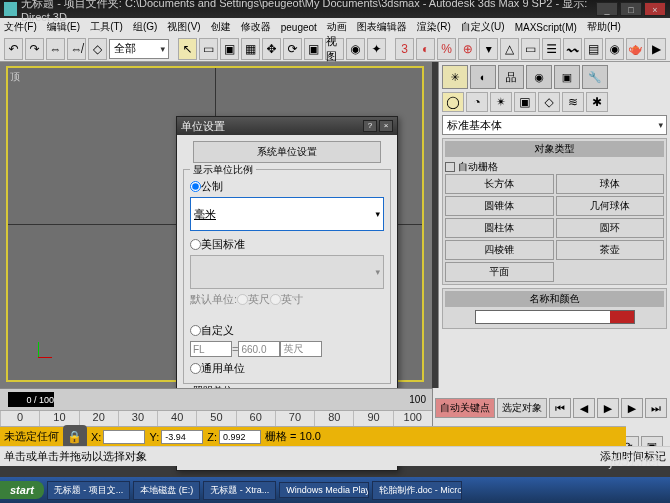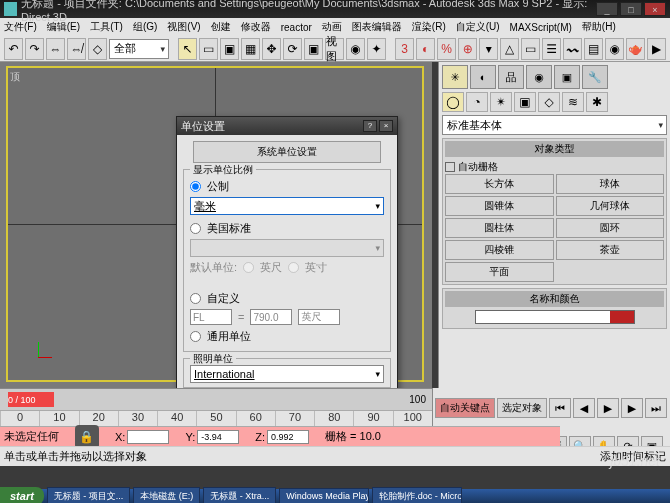--- a/index.html
+++ b/index.html
@@ -41,40 +41,40 @@
 
 .dialog { position: absolute; left: 176px; top: 116px; width: 222px; background: #e4e4e4; border: 1px solid #222; box-shadow: 2px 2px 6px rgba(0,0,0,.4); }
 .dlg-title { height: 18px; background: linear-gradient(#555,#333); color: #eee; display: flex; align-items: center; padding: 0 4px; font-size: 10px; }
 .dlg-title .dlg-close { margin-left: auto; display: flex; gap: 2px; }
 .dlg-title .dlg-close span { width: 14px; height: 12px; background: #555; border: 1px solid #222; text-align: center; line-height: 10px; font-size: 8px; }
 .dlg-body { padding: 6px; }
 .dlg-btn { background: #d8d8d8; border: 1px solid #999; padding: 3px 6px; font-size: 10px; display: inline-block; }
 .dlg-btn.wide { display: block; text-align: center; margin: 0 auto 6px; width: 90%; }
 .fieldset { border: 1px solid #aaa; padding: 6px 6px 4px; margin-bottom: 6px; position: relative; }
 .fieldset .legend { position: absolute; top: -7px; left: 6px; background: #e4e4e4; padding: 0 3px; font-size: 10px; }
-.radio-row { display: flex; align-items: center; gap: 6px; font-size: 10px; margin: 3px 0; }
+.radio-row { display: flex; align-items: center; gap: 0; font-size: 10px; margin: 3px 0; }
 .radio-row input[type=radio] { width: 11px; height: 11px; }
-.sel { width: 100%; height: 18px; background: #fff; border: 1px solid #1a6bcc; font-size: 10px; padding: 0 14px 0 3px; position: relative; display: flex; align-items: center; text-decoration: underline; }
+.sel { width: 100%; height: 34px; background: #fff; border: 1px solid #1a6bcc; font-size: 10px; padding: 0 14px 0 3px; position: relative; display: flex; align-items: center; text-decoration: underline; }
 .sel::after { content: "▾"; position: absolute; right: 3px; font-size: 9px; }
 .mini-input { width: 42px; height: 16px; background: #fff; border: 1px solid #888; font-size: 10px; padding: 0 2px; display: inline-flex; align-items: center; color: #888; }
 .dlg-buttons { display: flex; justify-content: center; gap: 10px; margin-top: 4px; }
 
 .timeline { position: absolute; left: 0; top: 388px; width: 432px; height: 22px; background: #ccc; border-top: 1px solid #888; display: flex; align-items: center; }
-.tracker { width: 46px; height: 15px; background: #ef4444; color: #fff; text-align: left; font-size: 9px; line-height: 16px; margin-left: 8px; }
+.tracker { width: 46px; height: 15px; background: #000000; color: #fff; text-align: right; font-size: 9px; line-height: 16px; margin-left: 8px; }
 .timeline .range { margin-left: 6px; font-size: 10px; }
 .ruler { position: absolute; left: 0; top: 410px; width: 432px; height: 16px; background: #e4e4e4; display: flex; font-size: 9px; color: #333; border-top: 1px solid #aaa; }
 .ruler span { flex: 1; text-align: center; border-left: 1px solid #bbb; }
-.status1 { position: absolute; left: 0; top: 426px; width: 560px; height: 20px; background: #fca5a5; border-top: 1px solid #aaa; display: flex; align-items: center; gap: 16px; padding: 0 4px; font-size: 10px; }
+.status1 { position: absolute; left: 0; top: 426px; width: 626px; height: 20px; background: #eab308; border-top: 1px solid #aaa; display: flex; align-items: center; gap: 4px; padding: 0 4px; font-size: 10px; }
 .status1 .field { display: flex; align-items: center; gap: 2px; }
 .status1 .val { background: #fff; border: 1px solid #888; padding: 0 3px; min-width: 42px; height: 14px; font-size: 9px; display: inline-flex; align-items: center; }
 .status2 { position: absolute; left: 0; top: 446px; width: 670px; height: 20px; background: #e4e4e4; border-top: 1px solid #ccc; display: flex; align-items: center; gap: 6px; padding: 0 4px; font-size: 10px; }
 .right-lower { position: absolute; right: 0; top: 388px; width: 238px; height: 78px; background: #e4e4e4; display: flex; flex-wrap: wrap; align-items: center; gap: 2px; padding: 2px; font-size: 10px; border-left: 1px solid #888; }
 .play-btn { width: 22px; height: 20px; background: #ddd; border: 1px solid #999; display: inline-flex; align-items: center; justify-content: center; }
 .lock-btn { width: 24px; height: 24px; background: #555; border-radius: 4px; color: #ccc; display: flex; align-items: center; justify-content: center; font-size: 12px; }
-.taskbar { position: absolute; left: 0; bottom: 0; width: 670px; height: 14px; background: linear-gradient(#2c5aa0,#1a3760); display: flex; align-items: center; color: #fff; font-size: 10px; }
+.taskbar { position: absolute; left: 0; bottom: 0; width: 670px; height: 26px; background: linear-gradient(#2c5aa0,#1a3760); display: flex; align-items: center; color: #fff; font-size: 10px; }
 .taskbar .start { background: #3a7e3a; padding: 3px 10px; border-radius: 0 8px 8px 0; font-style: italic; font-weight: bold; }
 .taskbar .titem { background: #2a4f88; border: 1px solid #1a2f55; padding: 2px 6px; margin-left: 3px; max-width: 90px; overflow: hidden; white-space: nowrap; font-size: 9px; }
 .watermark { position: absolute; right: 10px; bottom: 34px; color: #ddd; font-size: 14px; font-style: italic; opacity: .9; pointer-events: none; }
 .checkbox-sq { width: 10px; height: 10px; border: 1px solid #666; display: inline-block; }
 .label-inline { font-size: 10px; text-align: center; }
 </style>
 </head>
 <body>
 
 <div class="titlebar">
@@ -88,21 +88,21 @@
 </div>
 
 <div class="menubar">
   <span>文件(F)</span>
   <span>编辑(E)</span>
   <span>工具(T)</span>
   <span>组(G)</span>
   <span>视图(V)</span>
   <span>创建</span>
   <span>修改器</span>
-  <span>reactor</span>
+  <span>peugeot</span>
   <span>动画</span>
   <span>图表编辑器</span>
   <span>渲染(R)</span>
   <span>自定义(U)</span>
   <span>MAXScript(M)</span>
   <span>帮助(H)</span>
 </div>
 
 <div class="toolrow">
   <div class="tbtn">↶</div>
@@ -233,21 +233,21 @@
         <span>英寸</span>
       </div>
 
       <div class="radio-row" style="margin-top:16px">
         <input type="radio" style="">
         <span>自定义</span>
       </div>
       <div class="radio-row" style="color:#888">
         <span class="mini-input">FL</span>
         <span>= </span>
-        <span class="mini-input">790.0</span>
+        <span class="mini-input">660.0</span>
         <span class="mini-input">英尺</span>
       </div>
 
       <div class="radio-row" style="margin-top:4px">
         <input type="radio" style="">
         <span>通用单位</span>
       </div>
     </div>
 
     <div class="fieldset">

